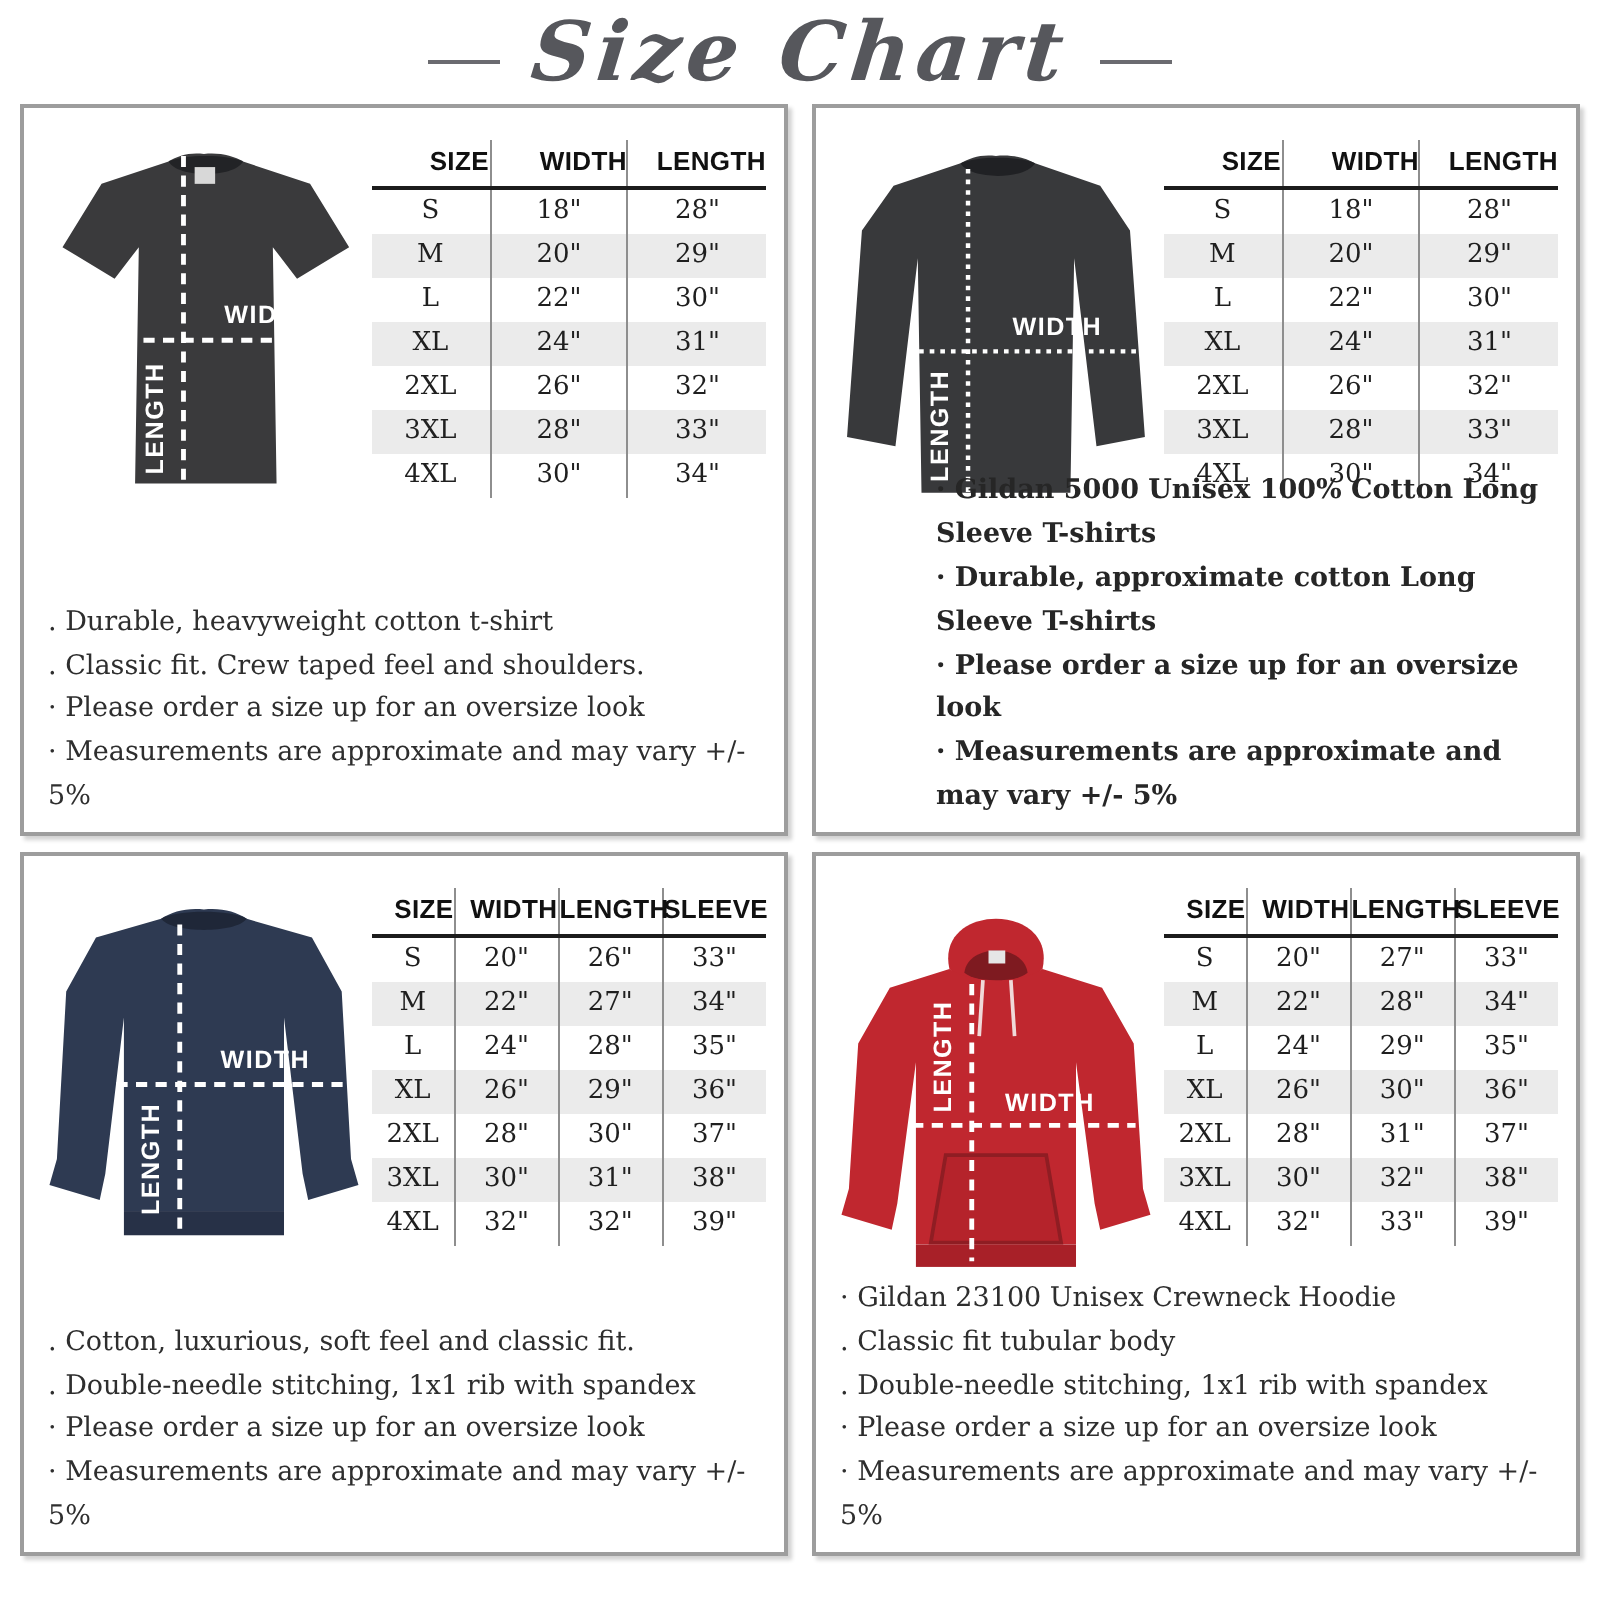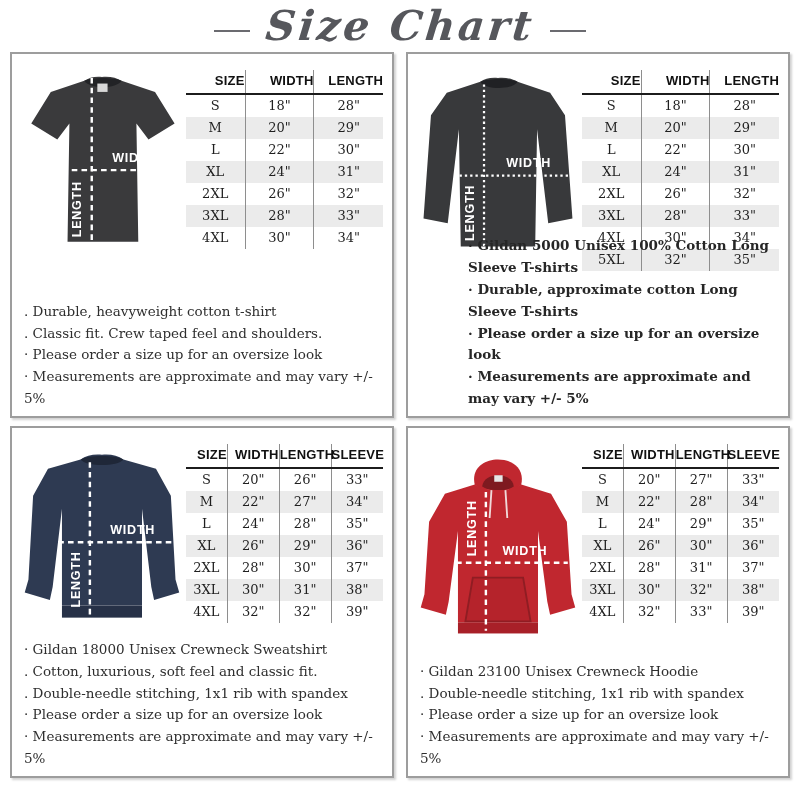--- a/index.html
+++ b/index.html
@@ -212,25 +212,20 @@
               <tr>
                 <td>3XL</td>
                 <td>28"</td>
                 <td>33"</td>
               </tr>
               <tr>
                 <td>4XL</td>
                 <td>30"</td>
                 <td>34"</td>
               </tr>
-              <tr>
-                <td>5XL</td>
-                <td>32"</td>
-                <td>35"</td>
-              </tr>
             </tbody>
         </table>
       </div>
     </div>
     <ul class="bullets bold-notes">
         <li>· Gildan 5000 Unisex 100% Cotton Long Sleeve T-shirts</li>
         <li>· Durable, approximate cotton Long Sleeve T-shirts</li>
         <li>· Please order a size up for an oversize look</li>
         <li>· Measurements are approximate and may vary +/- 5%</li>
       </ul>
@@ -308,21 +303,20 @@
                 <td>4XL</td>
                 <td>32"</td>
                 <td>32"</td>
                 <td>39"</td>
               </tr>
             </tbody>
         </table>
       </div>
     </div>
     <ul class="bullets">
-        <li>· Gildan 18000 Unisex Crewneck Sweatshirt</li>
         <li>. Cotton, luxurious, soft feel and classic fit.</li>
         <li>. Double-needle stitching, 1x1 rib with spandex</li>
         <li>· Please order a size up for an oversize look</li>
         <li>· Measurements are approximate and may vary +/- 5%</li>
       </ul>
   </section>
 
   <section class="quad">
     <div class="quad-top">
       <div class="garment-wrap">
@@ -400,19 +394,20 @@
                 <td>32"</td>
                 <td>33"</td>
                 <td>39"</td>
               </tr>
             </tbody>
         </table>
       </div>
     </div>
     <ul class="bullets">
         <li>· Gildan 23100 Unisex Crewneck Hoodie</li>
+        <li>. Classic fit tubular body</li>
         <li>. Double-needle stitching, 1x1 rib with spandex</li>
         <li>· Please order a size up for an oversize look</li>
         <li>· Measurements are approximate and may vary +/- 5%</li>
       </ul>
   </section>
 
 </div>
 
 </body></html>

